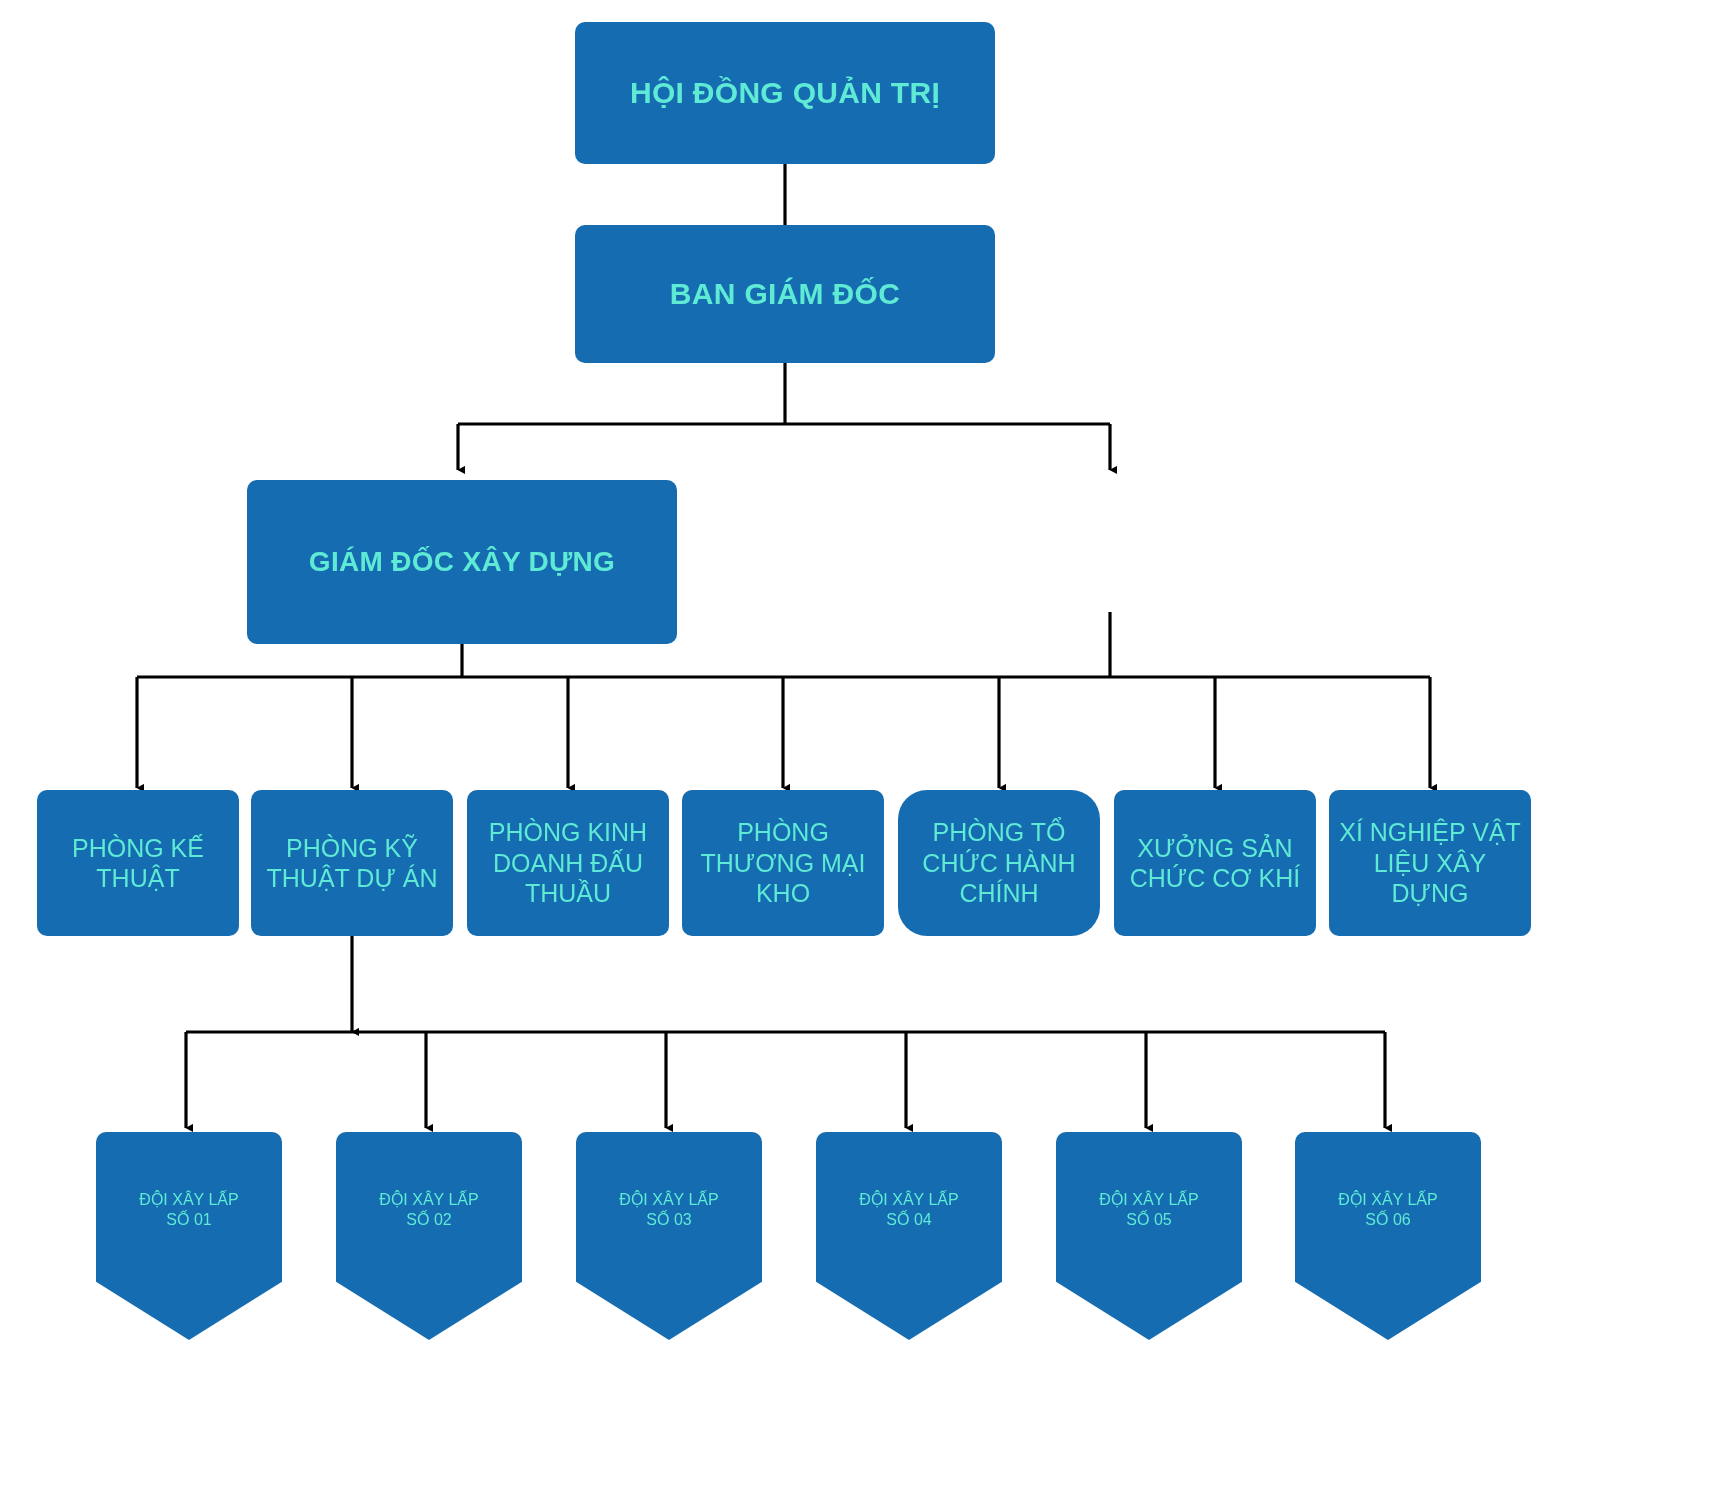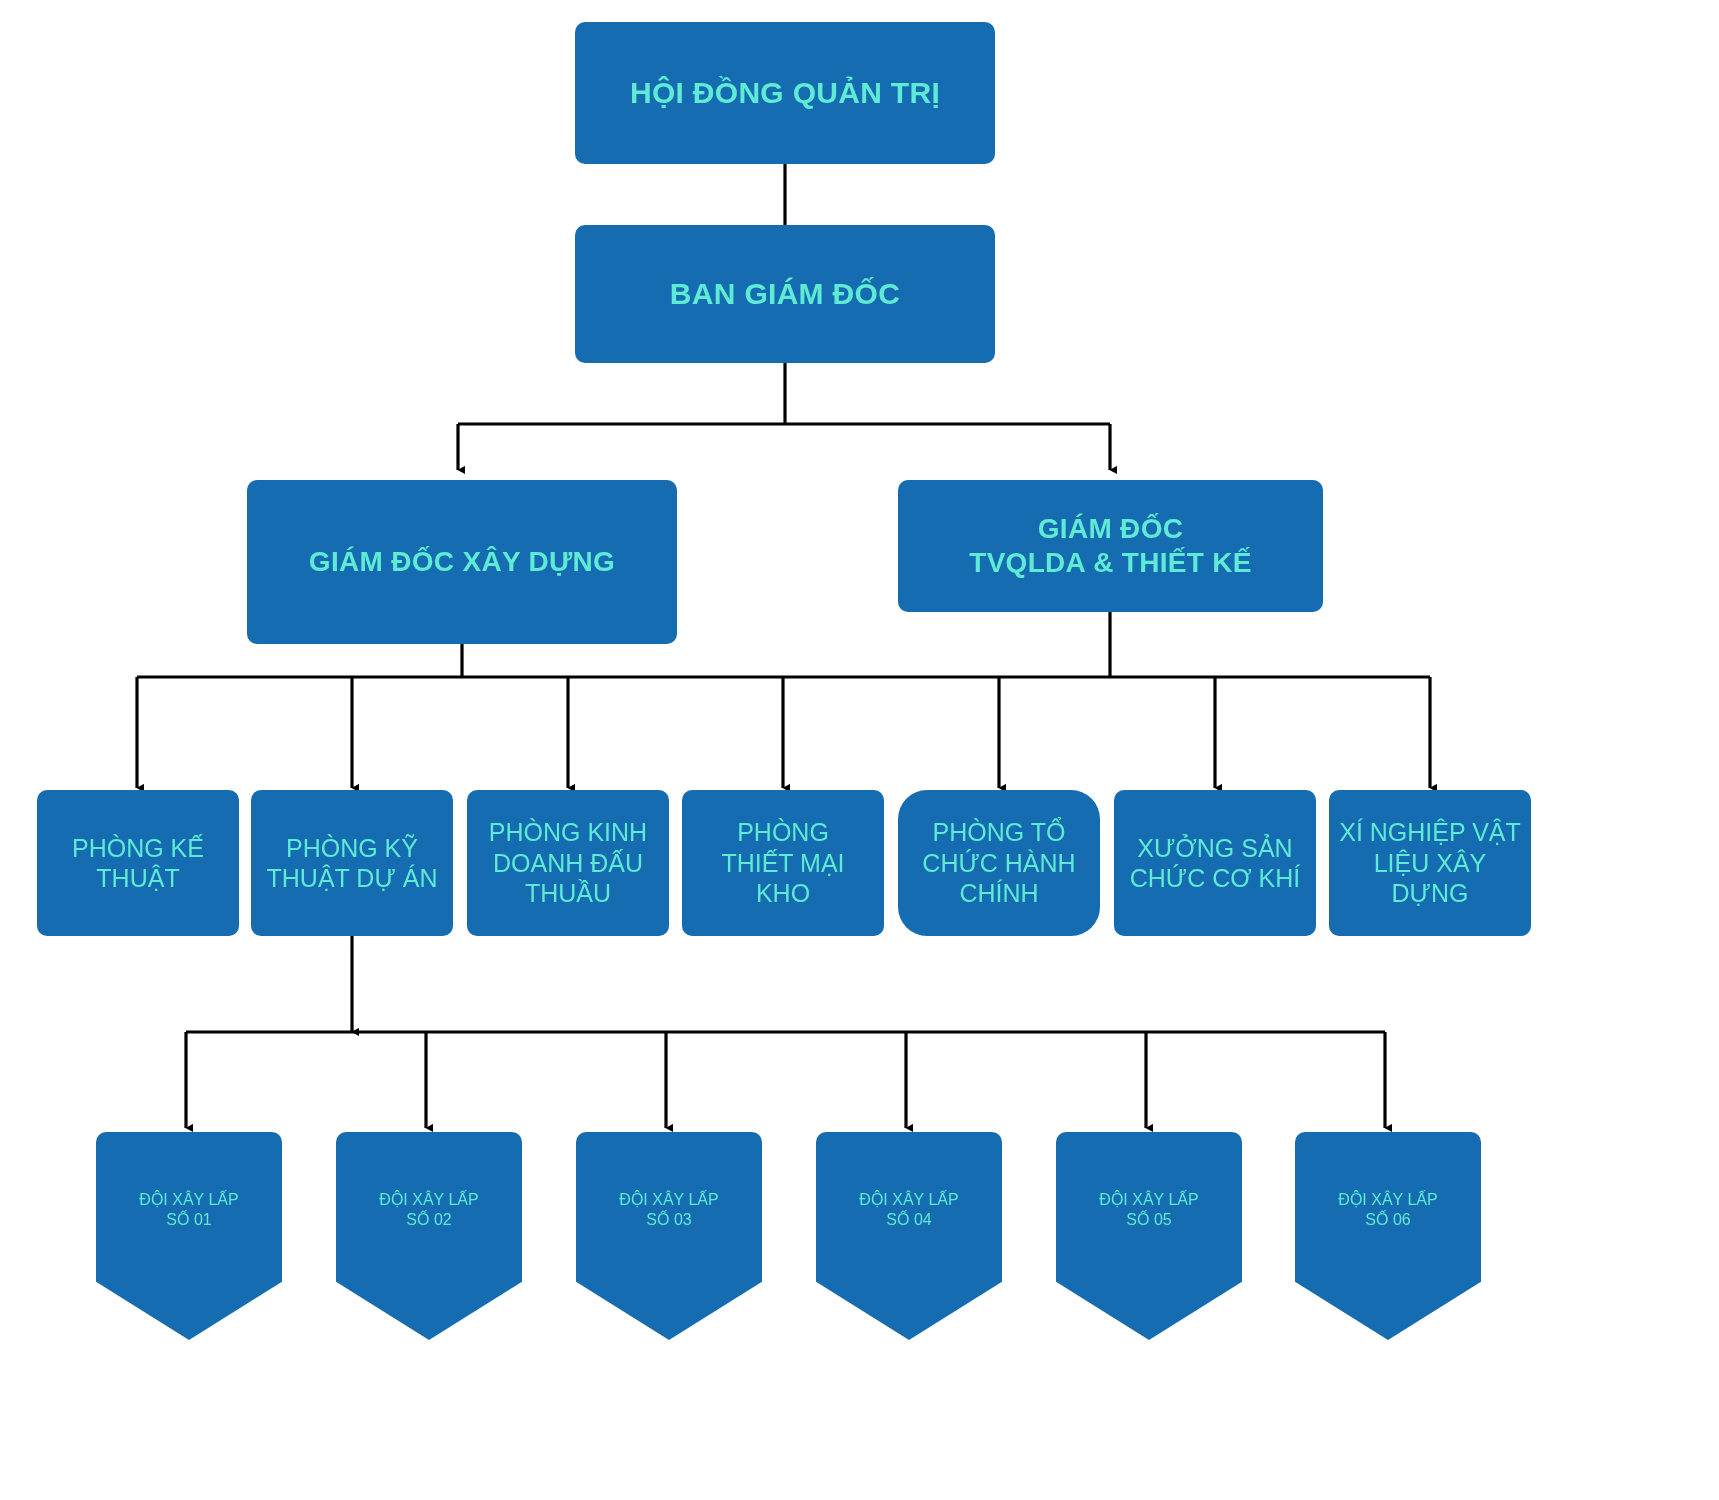--- a/index.html
+++ b/index.html
@@ -118,44 +118,40 @@
   </div>
 
   <div class="node exec" style="left:575px; top:225px; width:420px; height:138px;">
     <span class="label">BAN GIÁM ĐỐC</span>
   </div>
 
   <div class="node exec lvl3" style="left:247px; top:480px; width:430px; height:164px;">
     <span class="label">GIÁM ĐỐC XÂY DỰNG</span>
   </div>
 
-  <div class="node exec lvl3" style="left:898px; top:480px; width:425px; height:132px;">
-    <span class="label">GIÁM ĐỐC
-TVQLDA &amp; THIẾT KẾ</span>
-  </div>
 
   <div class="node dept" style="left:37px; top:790px; width:202px; height:146px;">
     <span class="label">PHÒNG KẾ
 THUẬT</span>
   </div>
 
   <div class="node dept" style="left:251px; top:790px; width:202px; height:146px;">
     <span class="label">PHÒNG KỸ
 THUẬT DỰ ÁN</span>
   </div>
 
   <div class="node dept" style="left:467px; top:790px; width:202px; height:146px;">
     <span class="label">PHÒNG KINH
 DOANH ĐẤU
 THUẦU</span>
   </div>
 
   <div class="node dept" style="left:682px; top:790px; width:202px; height:146px;">
     <span class="label">PHÒNG
-THIẾT MẠI
+THƯƠNG MẠI
 KHO</span>
   </div>
 
   <div class="node dept" style="left:898px; top:790px; width:202px; height:146px;border-radius:29px;">
     <span class="label">PHÒNG TỔ
 CHỨC HÀNH
 CHÍNH</span>
   </div>
 
   <div class="node dept" style="left:1114px; top:790px; width:202px; height:146px;">

